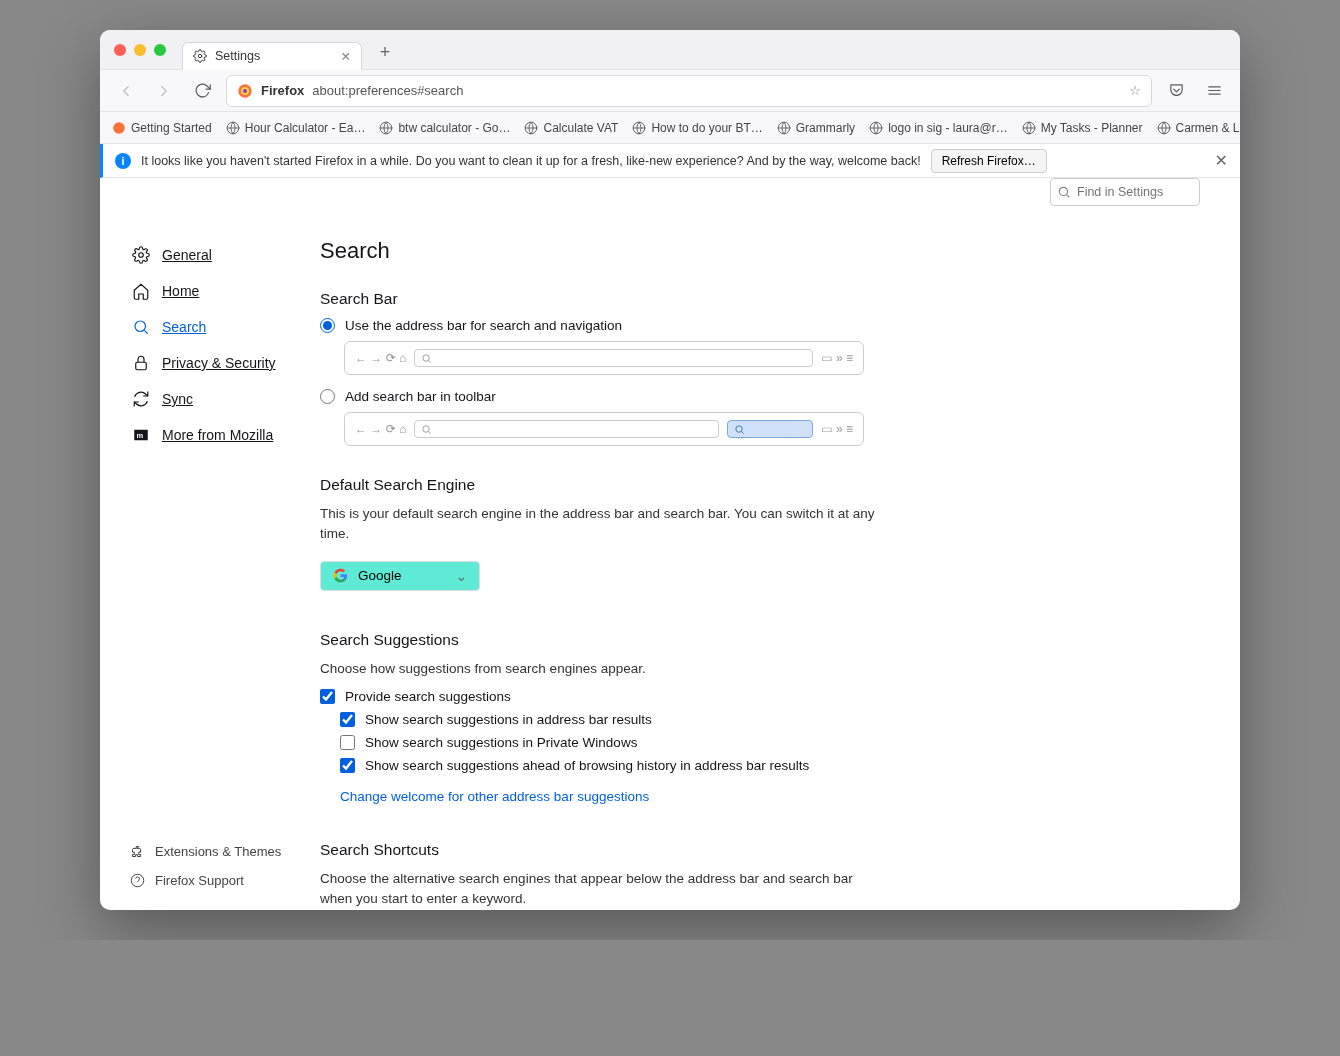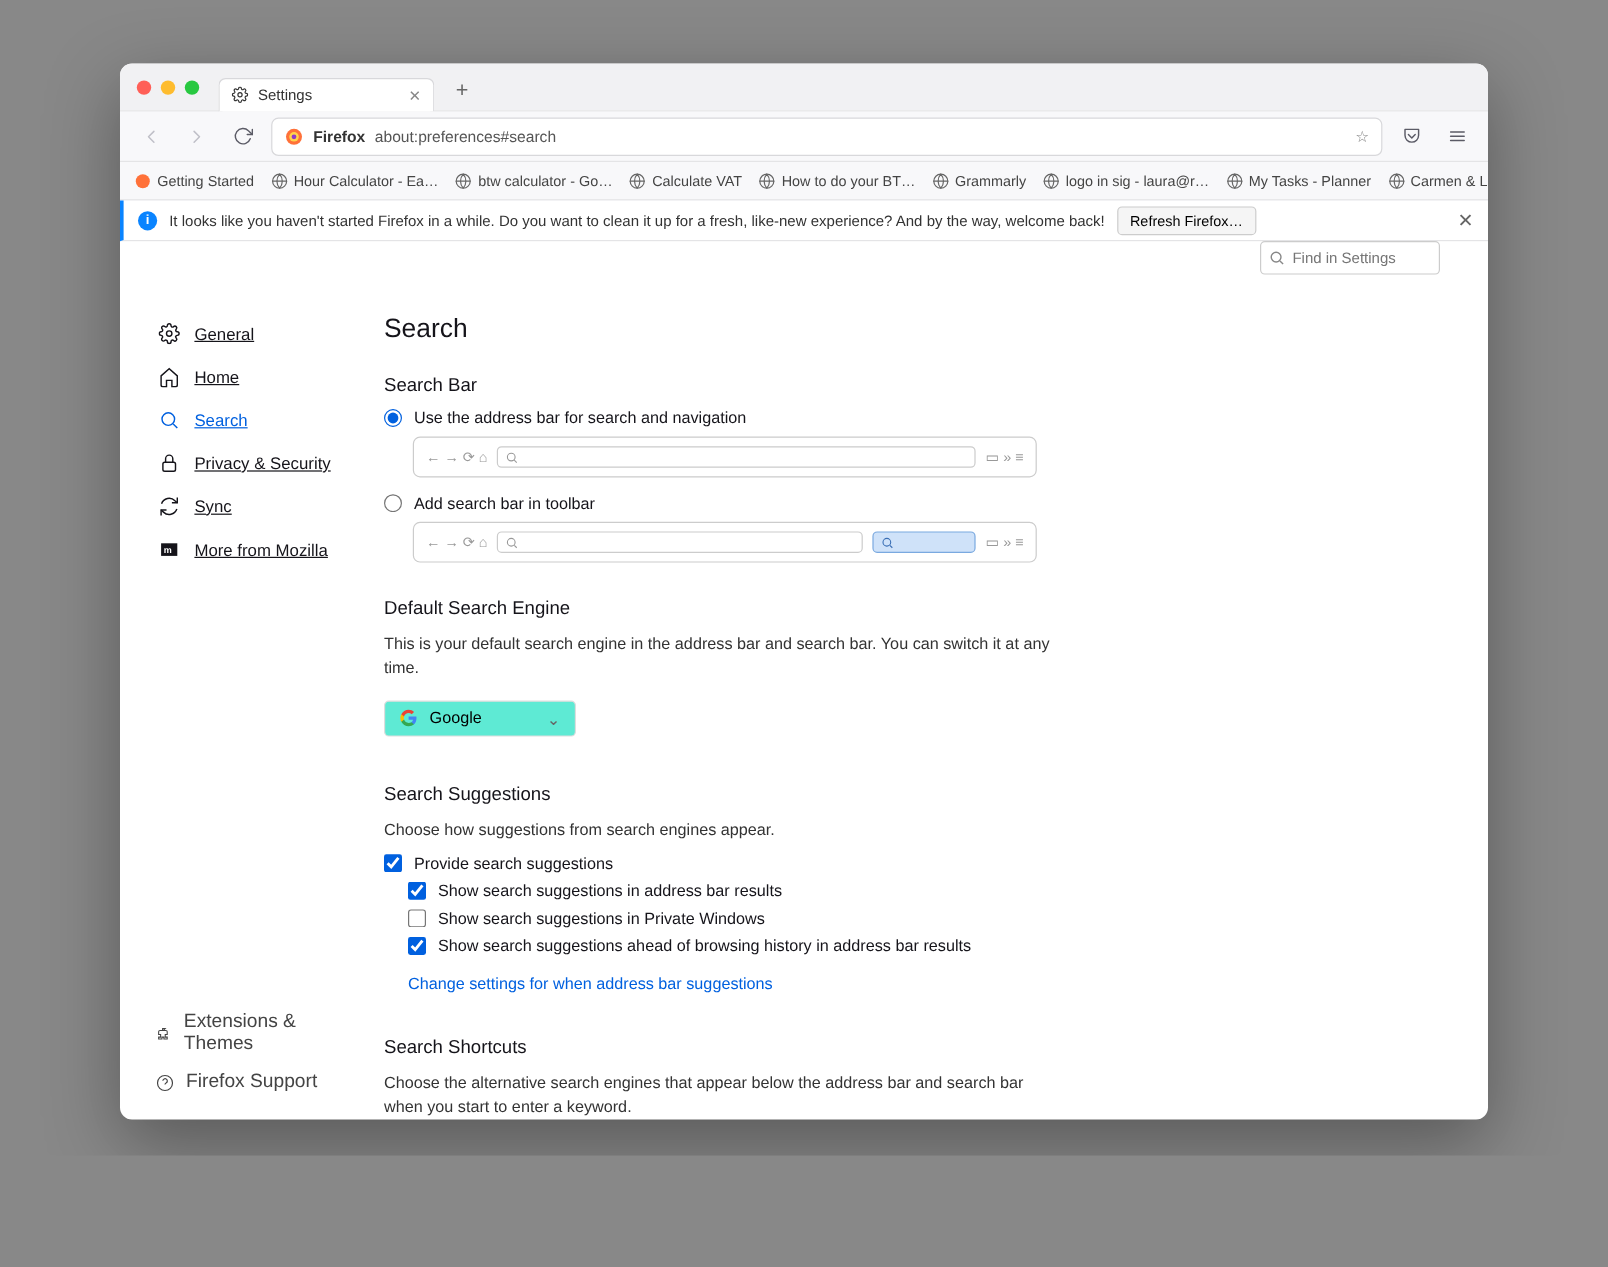--- a/index.html
+++ b/index.html
@@ -8,21 +8,21 @@
   background: #888;
   display: flex; justify-content: center; align-items: flex-start;
   padding: 30px 0;
 }
 .window {
   width: 1140px; height: 880px;
   background: #fff;
   border-radius: 10px;
   box-shadow: 0 20px 60px rgba(0,0,0,.35);
   overflow: hidden;
-  display: flex; flex-direction: column; margin-top: 23px;
+  display: flex; flex-direction: column;
 }
 .titlebar {
   height: 40px; background: #f1f1f3;
   display: flex; align-items: center; padding: 0 14px;
   border-bottom: 1px solid #e4e4e6;
 }
 .dots { display: flex; gap: 8px; margin-right: 16px; }
 .dot { width: 12px; height: 12px; border-radius: 50%; }
 .dot.red { background: #ff5f57; } .dot.yellow{ background:#febc2e;} .dot.green{background:#28c840;}
 .tab {
@@ -63,21 +63,21 @@
 .infobar .close { margin-left:auto; color:#666; cursor:pointer; font-size:16px;}
 
 .content { flex:1; display:flex; overflow:hidden;}
 .sidebar { width:210px; padding: 60px 16px 16px 26px; display:flex; flex-direction:column; gap:2px;}
 .nav-item { display:flex; align-items:center; gap:12px; padding:8px 6px; font-size:14px; color:#15141a; border-radius:4px; cursor:pointer;text-decoration:underline;}
 .nav-item.active { color:#0060df; }
 .nav-item.active svg { stroke:#0060df; fill:none;}
 .nav-item svg { width:18px;height:18px; stroke:#15141a; fill:none; stroke-width:1.6;}
 .nav-item.moz svg { fill:#15141a; stroke:none;}
 .sidebar .spacer { flex:1; }
-.sidebar .bottom { font-size:16px; color:#444; display:flex; align-items:center; gap:10px; padding:6px 4px; cursor:pointer;}
+.sidebar .bottom { font-size:13px; color:#444; display:flex; align-items:center; gap:10px; padding:6px 4px; cursor:pointer;}
 .sidebar .bottom svg{width:15px;height:15px;stroke:#444;fill:none;stroke-width:1.6;}
 
 .main { flex:1; padding: 30px 40px 0 10px; overflow-y:auto; position:relative;}
 .findbox { position:absolute; top:0; right:40px; width:150px;}
 .findbox input{ width:150px; height:28px; border:1px solid #ccc; border-radius:4px; padding:0 8px 0 26px; font-size:12.5px;}
 .findwrap{position:relative;}
 .findwrap svg{position:absolute;left:7px;top:7px;width:14px;height:14px;stroke:#888;fill:none;stroke-width:2;}
 
 h1.page-title { font-size:22px; font-weight:500; margin: 30px 0 26px 0; color:#15141a;}
 h2.section { font-size:15.5px; font-weight:400; margin: 16px 0 10px; color:#15141a;}
@@ -374,20 +374,20 @@
           <span>Show search suggestions in address bar results</span>
         </label>
       <label class="check-row indent">
           <input type="checkbox" style="">
           <span>Show search suggestions in Private Windows</span>
         </label>
       <label class="check-row indent">
           <input type="checkbox" checked="" style="">
           <span>Show search suggestions ahead of browsing history in address bar results</span>
         </label>
-      <a class="link">Change settings for when address bar suggestions</a>
+      <a class="link">Change welcome for other address bar suggestions</a>
 
       <h2 class="section" style="margin-top:36px">Search Shortcuts</h2>
       <p class="desc">Choose the alternative search engines that appear below the address bar and search bar when you start to enter a keyword.</p>
       
     </div>
   </div>
 </div>
 
 </body></html>

